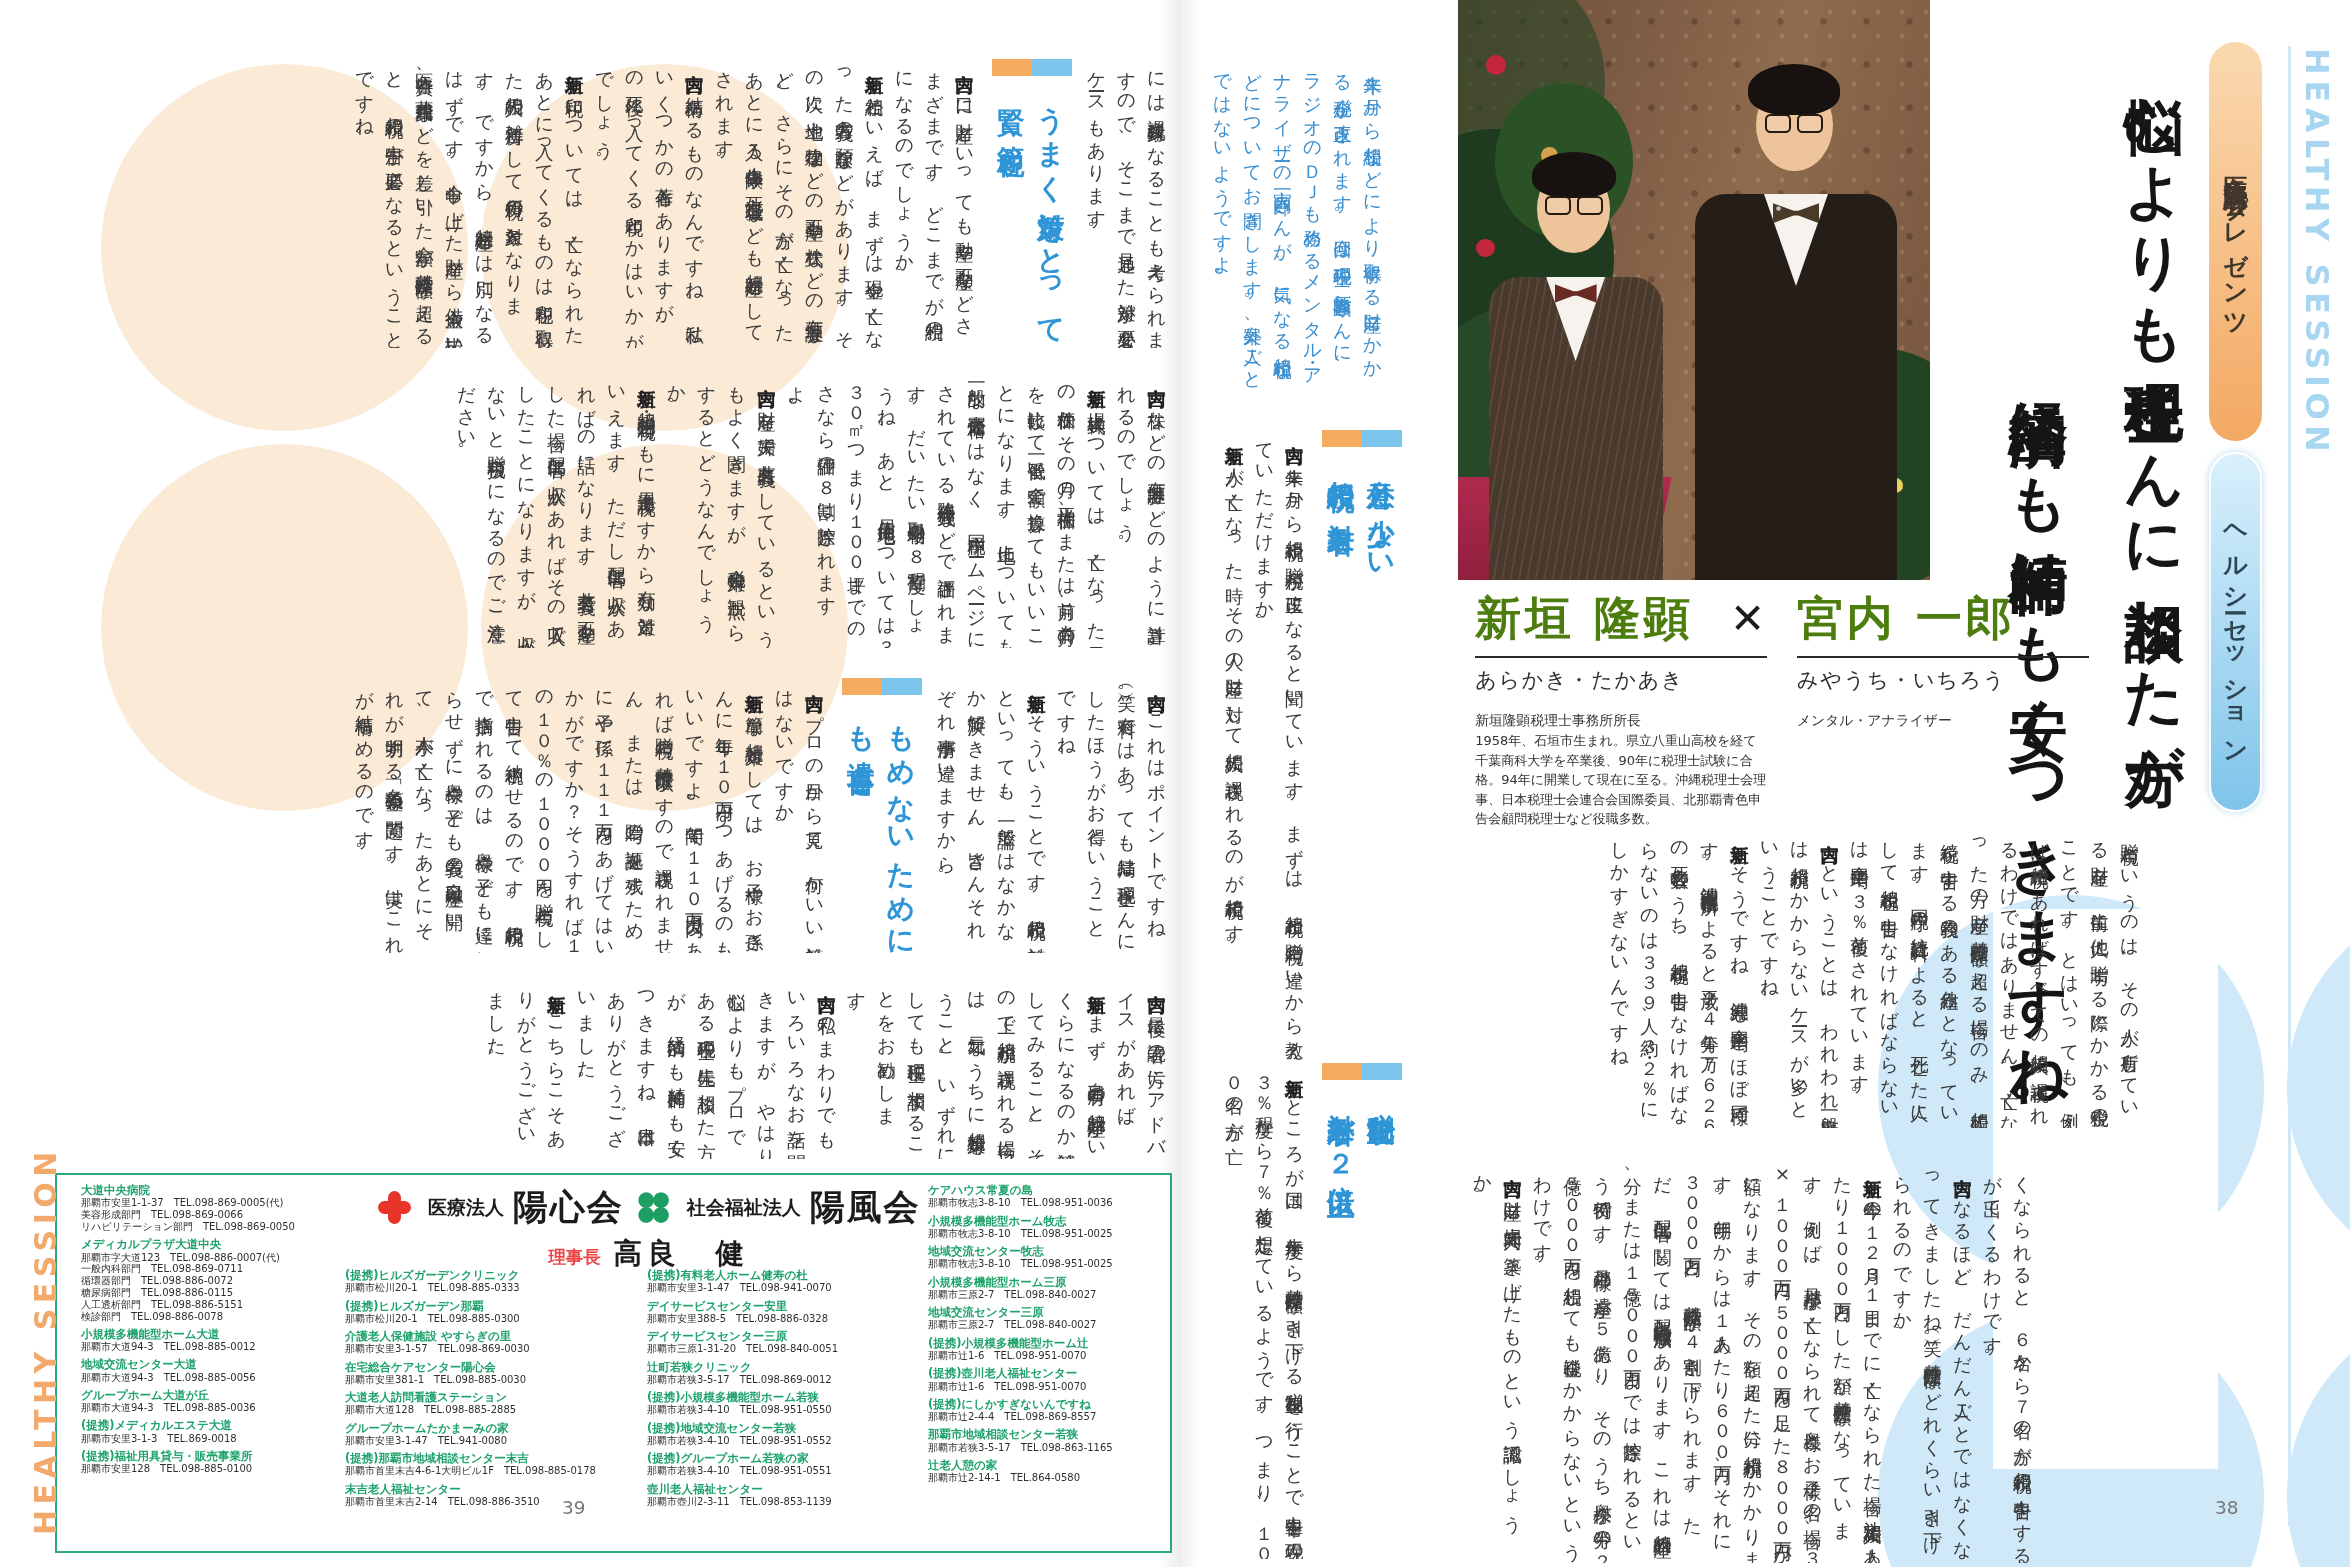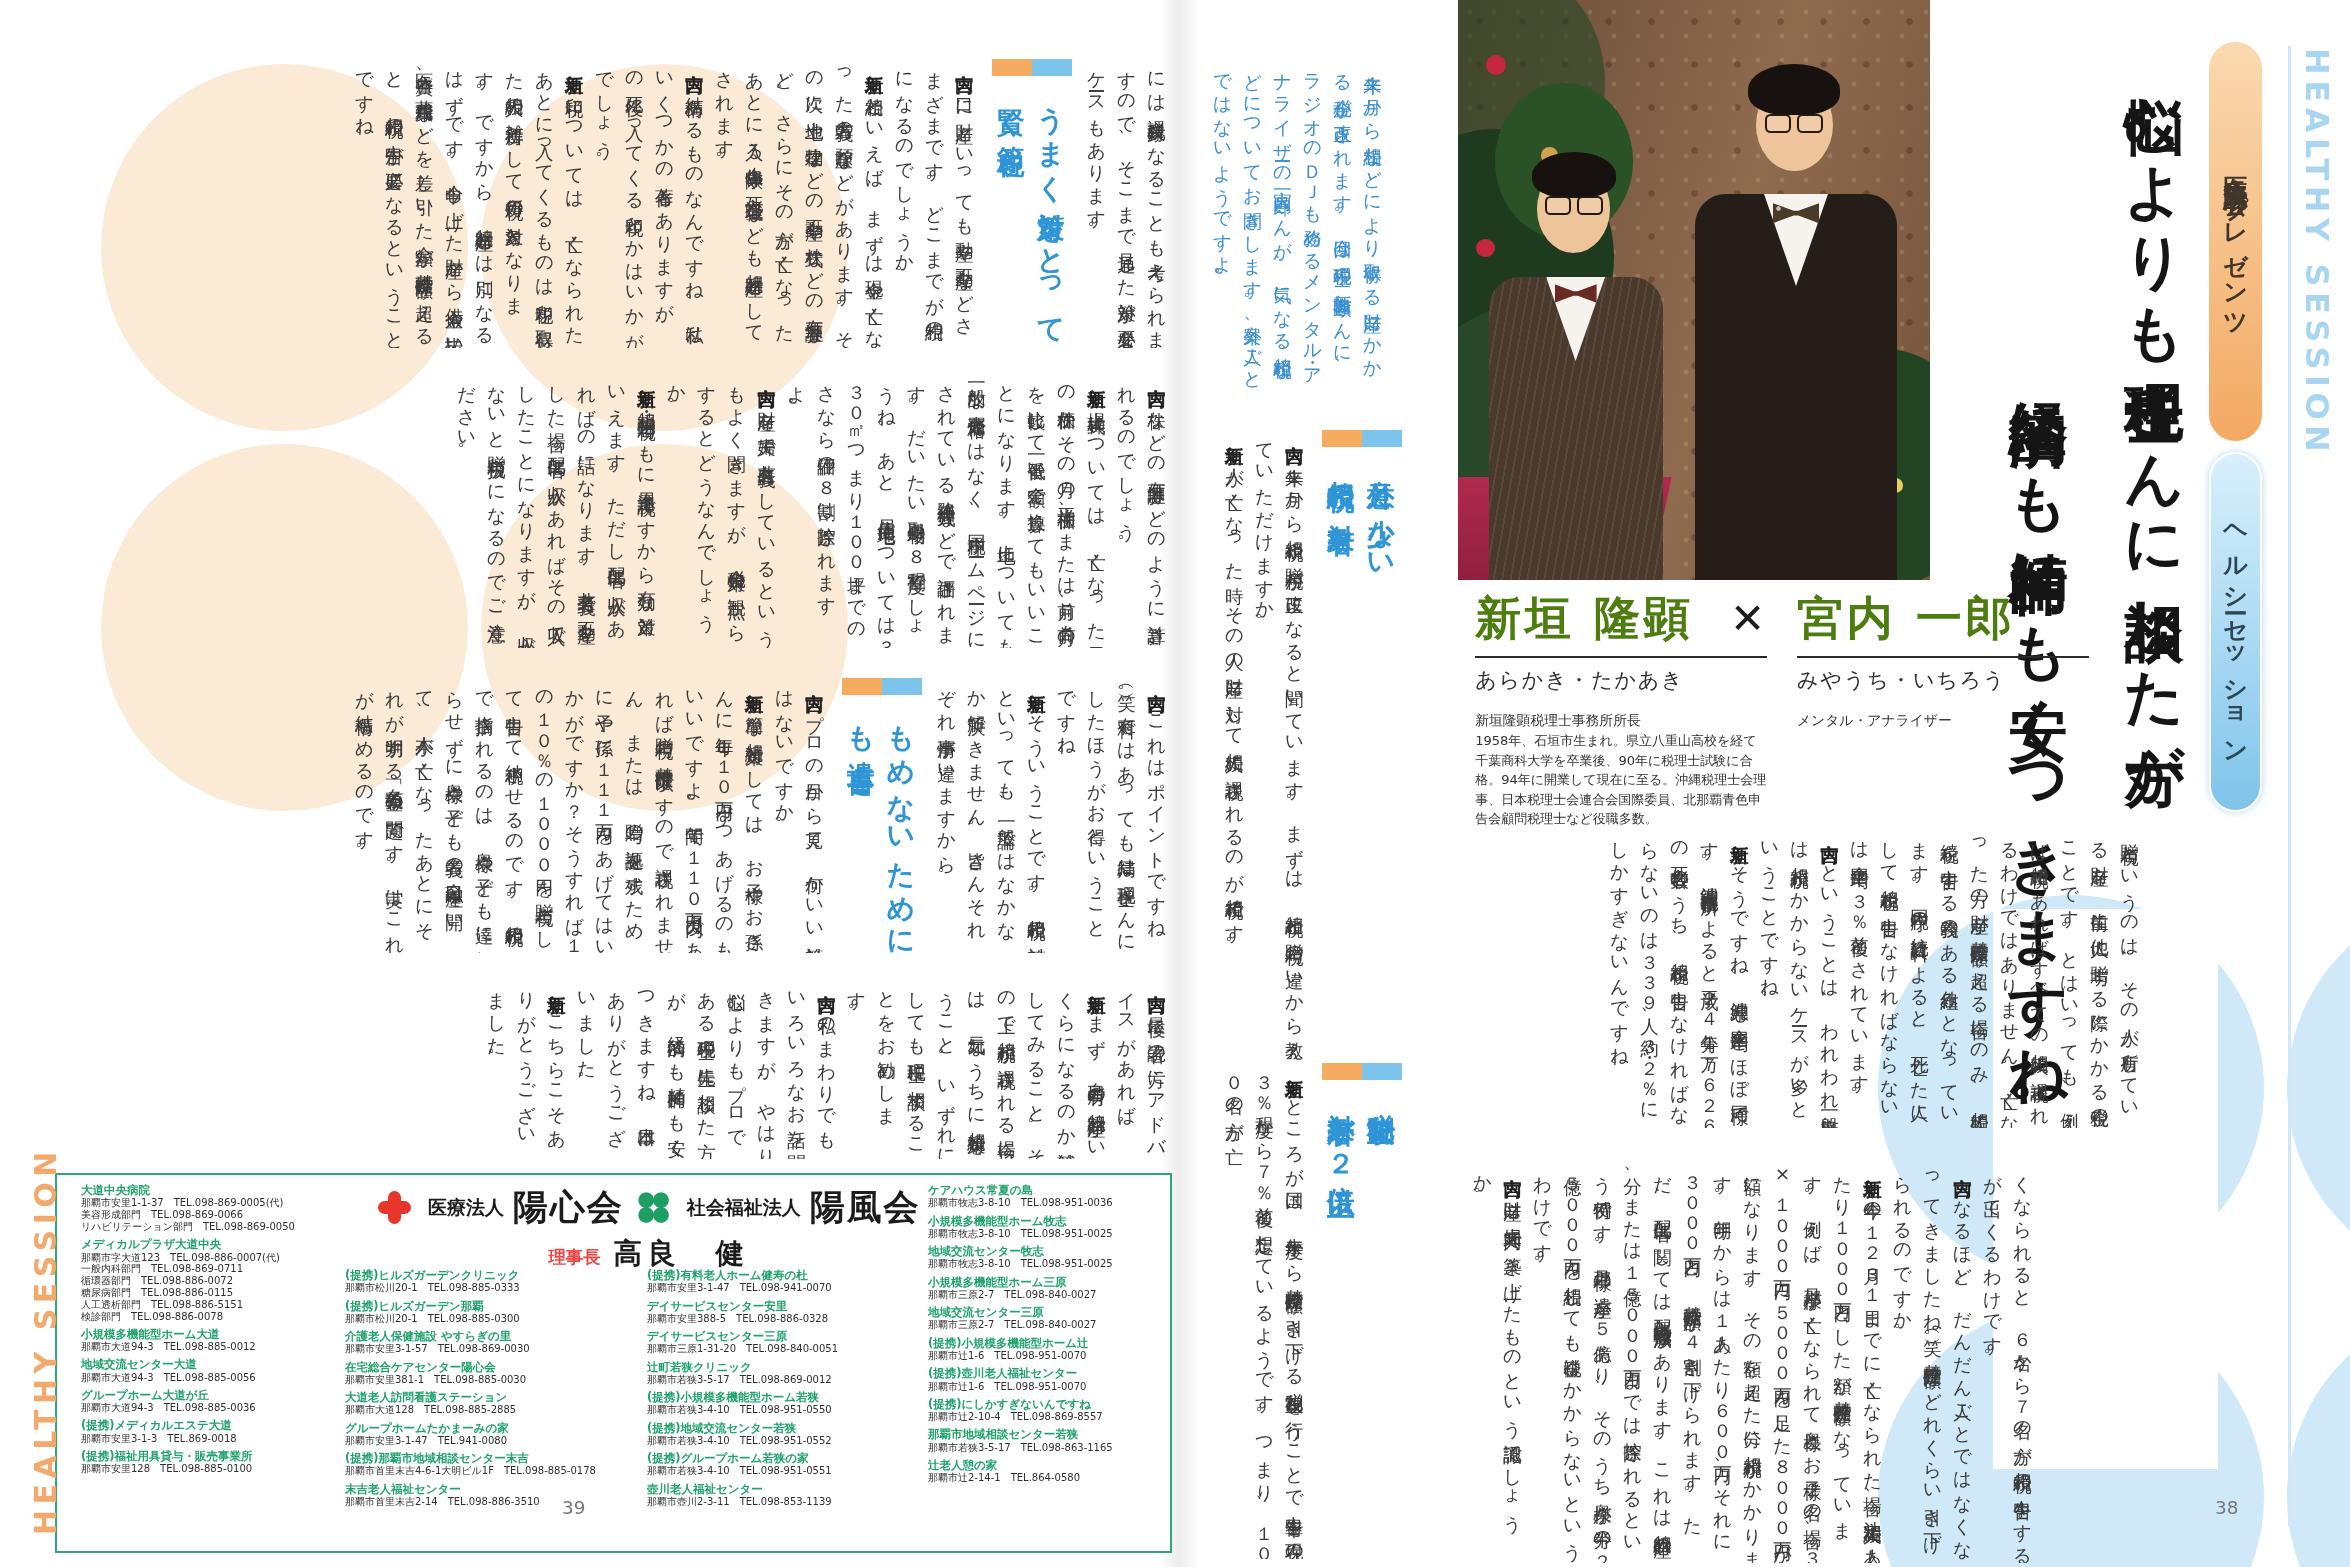--- a/index.html
+++ b/index.html
@@ -437,21 +437,21 @@
           <div class="fent">
             <div class="fname">(提携)小規模多機能型ホーム辻</div>
             <div class="fline">那覇市辻1-6　TEL.098-951-0070</div>
           </div>
           <div class="fent">
             <div class="fname">(提携)壺川老人福祉センター</div>
             <div class="fline">那覇市辻1-6　TEL.098-951-0070</div>
           </div>
           <div class="fent">
             <div class="fname">(提携)にしかすぎないんですね</div>
-            <div class="fline">那覇市辻2-10-4　TEL.098-869-8557</div>
+            <div class="fline">那覇市辻2-4-4　TEL.098-869-8557</div>
           </div>
           <div class="fent">
             <div class="fname">那覇市地域相談センター若狭</div>
             <div class="fline">那覇市若狭3-5-17　TEL.098-863-1165</div>
           </div>
           <div class="fent">
             <div class="fname">辻老人憩の家</div>
             <div class="fline">那覇市辻2-14-1　TEL.864-0580</div>
           </div>
         </div>

